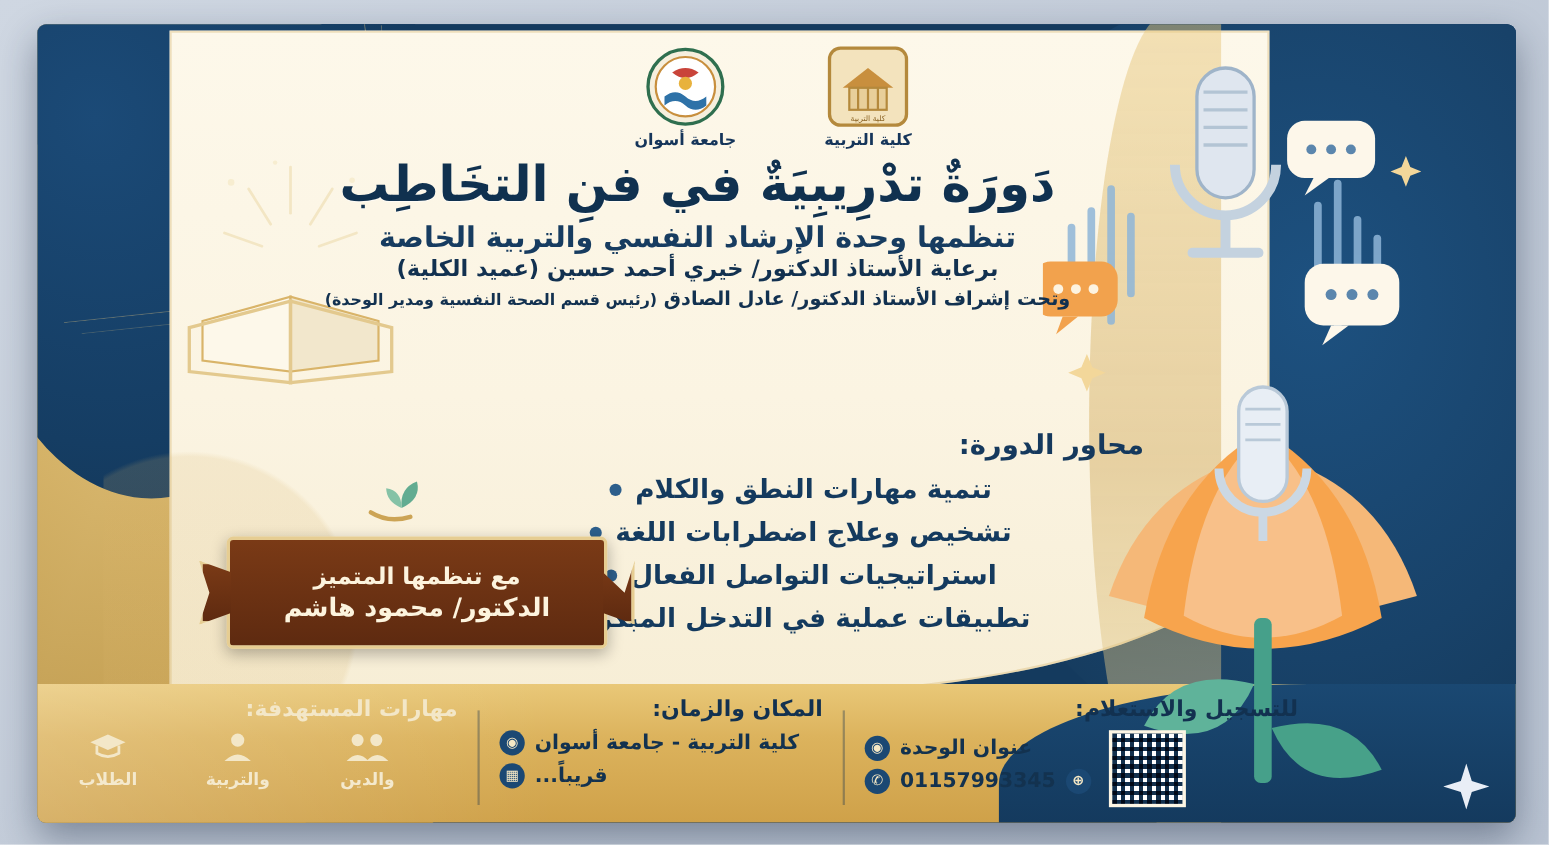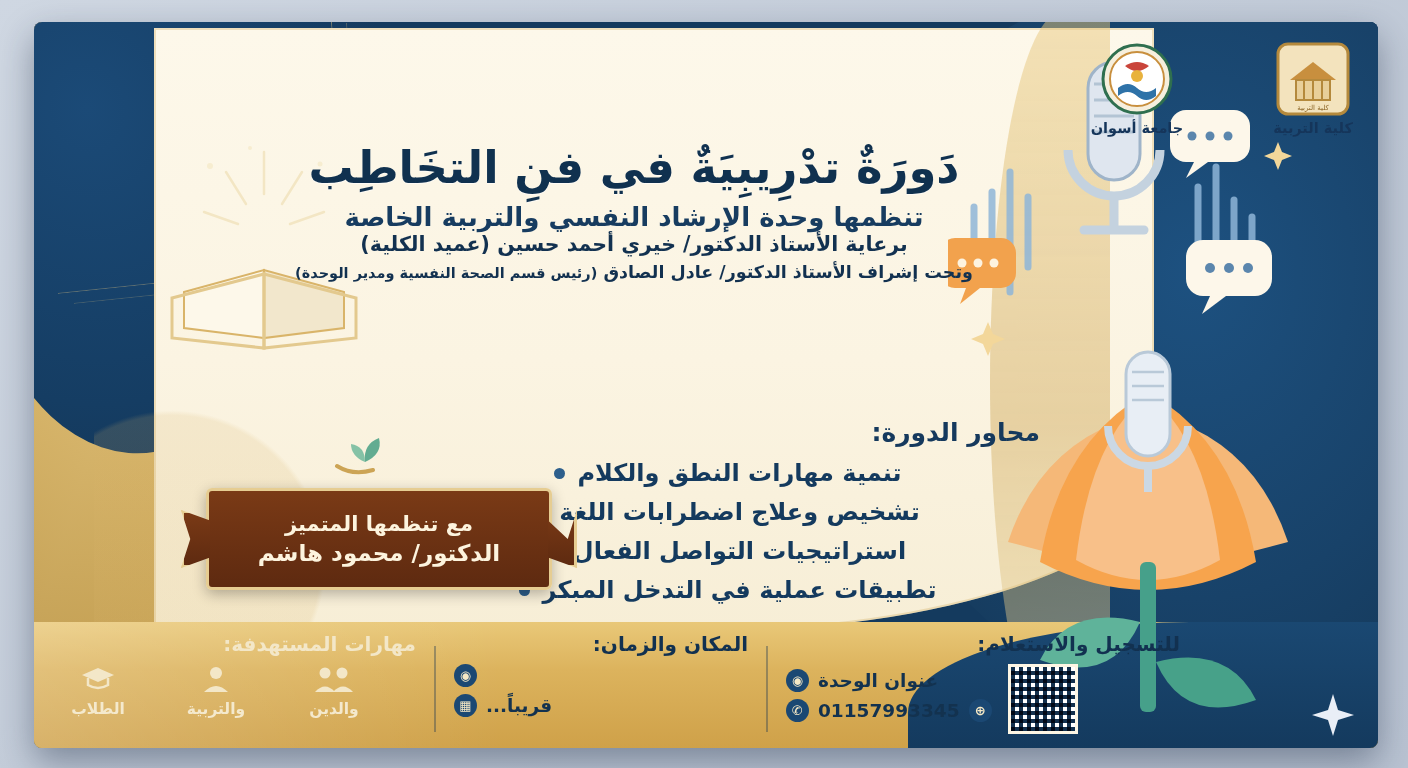--- a/index.html
+++ b/index.html
@@ -168,21 +168,22 @@
     filter: blur(0.2px);
     opacity: .55;
   }
 
   
   .logos {
     position: absolute;
     top: 18px;
     left: 0; right: 0;
     display: flex;
-    gap: 46px;
+    justify-content: center;
+    gap: 36px;
     z-index: 8;
   }
   .logo-block {
     text-align: center;
     width: 130px;
   }
   .logo-mark {
     width: 78px; height: 78px;
     margin: 0 auto 2px;
     border-radius: 8px;
@@ -235,21 +236,20 @@
   }
 
   
   .topics {
     position: absolute;
     top: 368px;
     right: 330px;
     width: 640px;
     text-align: left;
     z-index: 9;
-    margin-top: 28px;
   }
   .topics-title {
     font-size: 25px;
     font-weight: 700;
     color: #15395d;
     margin-bottom: 12px;
     text-align: right;
     padding-right: 8px;
   }
   .topic-row {
@@ -664,20 +664,21 @@
           </div>
         </div>
       </div>
 
       <div class="divider"></div>
 
       <div class="col col-place">
         <div class="col-head">المكان والزمان:</div>
         <div class="pt-line">
           <span class="pin">◉</span>
+          <span>كلية التربية - جامعة أسوان</span>
         </div>
         <div class="pt-line">
           <span class="pin">▦</span>
           <span>قريباً...</span>
         </div>
       </div>
 
       <div class="divider"></div>
 
       <div class="col col-contact">

